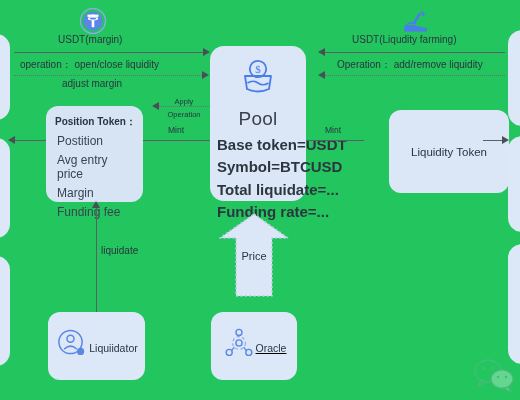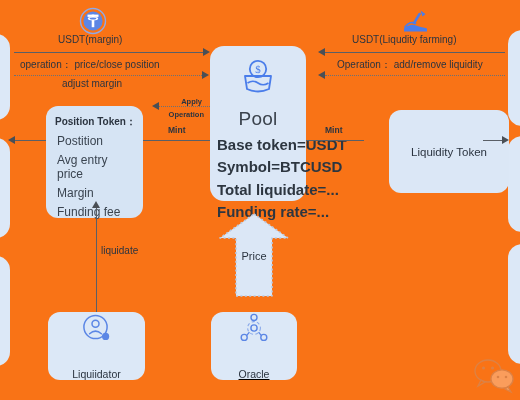--- a/index.html
+++ b/index.html
@@ -9,21 +9,21 @@
   }
   body {
     font-family: "Liberation Sans", sans-serif;
     -webkit-font-smoothing: antialiased;
   }
   #canvas {
     position: relative;
     width: 520px;
     height: 400px;
     overflow: hidden;
-    background: #f97316;
+    background: #22c55e;
   }
 
   
   .card {
     position: absolute;
     background: #dce8f7;
     border-radius: 14px;
     box-sizing: border-box;
   }
 
@@ -46,21 +46,21 @@
     font-size: 15px;
     color: #2d3640;
     margin: 5.5px 0 0 7px;
     white-space: nowrap;
     font-weight: 600;
   }
 
   
   #position-token-box {
     left: 46px; top: 106px;
-    width: 97px; height: 112px;
+    width: 97px; height: 96px;
     background: #d6e4f4;
     border-radius: 12px;
   }
   #position-token-heading {
     font-size: 10px;
     font-weight: 700;
     color: #2b3440;
     margin: 9px 0 0 9px;
   }
   .pt-item {
@@ -84,23 +84,23 @@
     font-size: 11.5px;
     color: #2b3440;
   }
 
   
   .actor {
     position: absolute;
     background: #dce8f7;
     border-radius: 12px;
     display: flex;
-    flex-direction: column;
+    flex-direction: row;
     align-items: center;
-    justify-content: space-between;
+    justify-content: center;
   }
   #liquidator-box { left: 48px; top: 312px; width: 97px; height: 68px; }
   #oracle-box     { left: 211px; top: 312px; width: 86px; height: 68px; text-decoration: underline; }
   .actor-label {
     font-size: 10.5px;
     color: #2b3440;
     margin-top: 3px;
   }
 
   
@@ -154,23 +154,22 @@
     position: absolute;
     font-size: 10px;
     color: #2b3440;
     white-space: nowrap;
   }
   .edge-label-sm {
     position: absolute;
     font-size: 7.5px;
     color: #2b3440;
     white-space: nowrap;
-    text-align: right;
+    text-align: center;
     line-height: 1.25;
-    font-weight: bold;
   }
 
   
   #price-arrow {
     position: absolute;
     left: 218px; top: 212px;
     width: 72px; height: 86px;
   }
   #price-label {
     position: absolute;
@@ -222,21 +221,21 @@
       <path d="M5 21 C8 16.5, 12.5 15.5, 15.5 17.5" fill="none" stroke="#4a7dea" stroke-width="1.6" stroke-linecap="round"></path>
       <rect x="15.5" y="6" width="2.6" height="13" rx="1.1" fill="#4a7dea" transform="rotate(32 16.8 12.5)"></rect>
       <path d="M20.5 4.5 L25.5 8 L22.5 10.5 Z" fill="#4a7dea"></path>
     </svg>
   </div>
 
   <div class="edge-label" style="left:58px; top:34px;">USDT(margin)</div>
   <div class="line-solid" style="left:14px; top:52px; width:192px;"></div>
   <div class="ah ah-right" style="left:203px; top:47.5px;"></div>
 
-  <div class="edge-label" style="left:20px; top:58px;">operation： price/close position</div>
+  <div class="edge-label" style="left:20px; top:58px;">operation： open/close liquidity</div>
   <div class="line-dotted" style="left:14px; top:75px; width:190px;"></div>
   <div class="ah ah-right" style="left:202px; top:70.5px;"></div>
   <div class="edge-label" style="left:62px; top:78px;text-align:right;">adjust margin</div>
 
   <div class="edge-label" style="left:352px; top:34px;">USDT(Liqudity farming)</div>
   <div class="line-solid" style="left:325px; top:52px; width:180px;"></div>
   <div class="ah ah-left" style="left:318px; top:47.5px;"></div>
 
   <div class="edge-label" style="left:337px; top:58px;">Operation： add/remove liquidity</div>
   <div class="line-dotted" style="left:325px; top:75px; width:180px;"></div>

